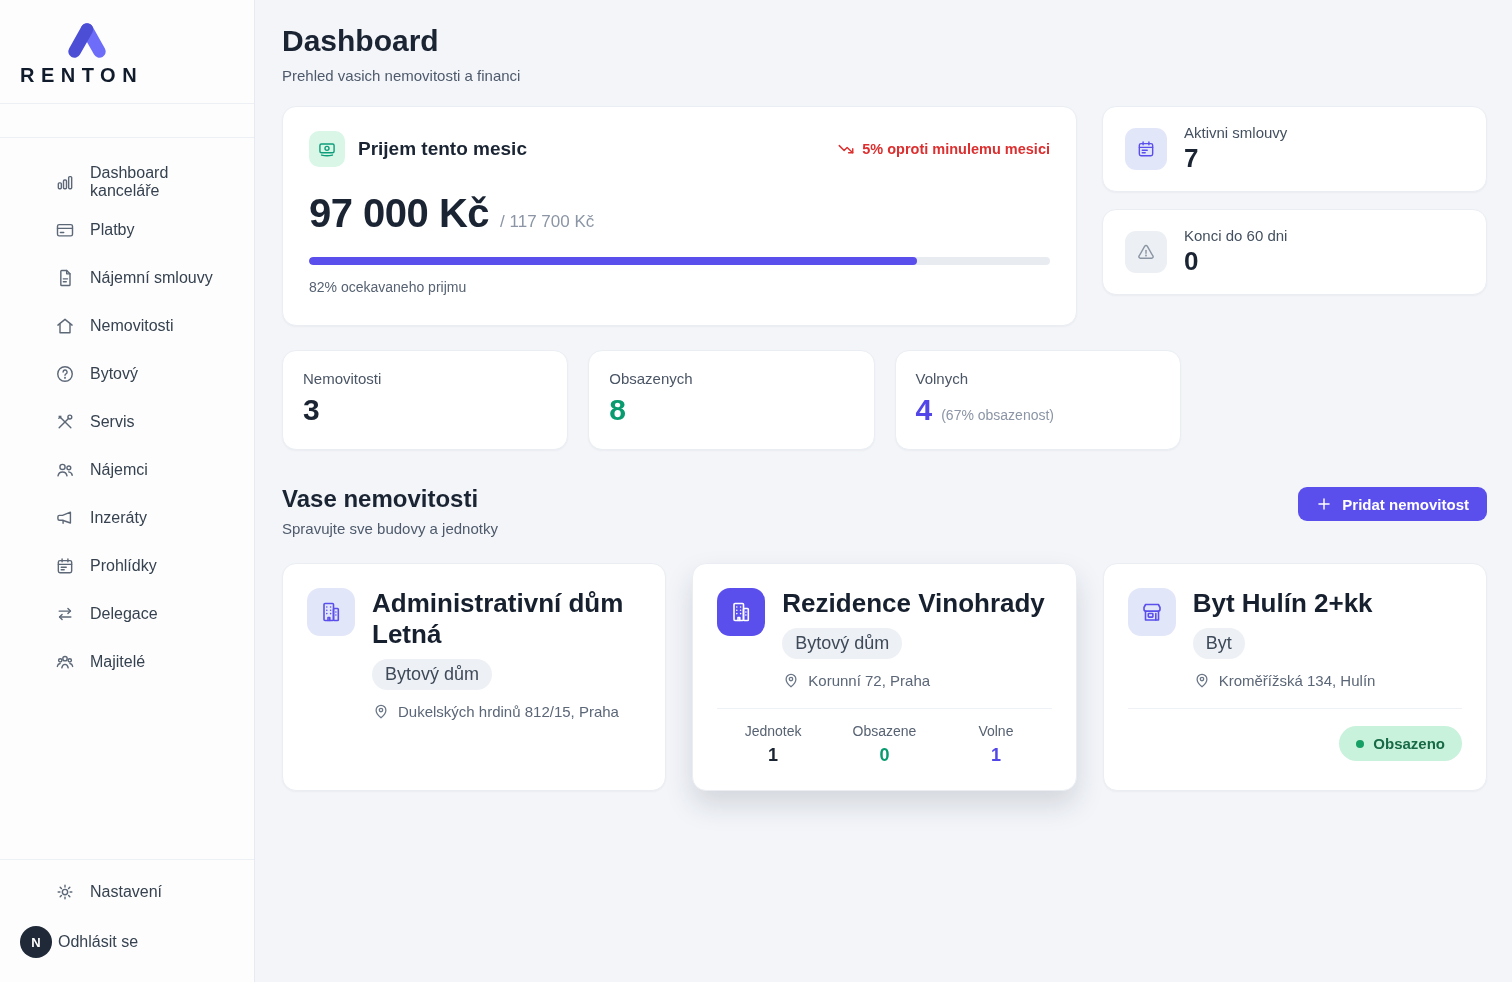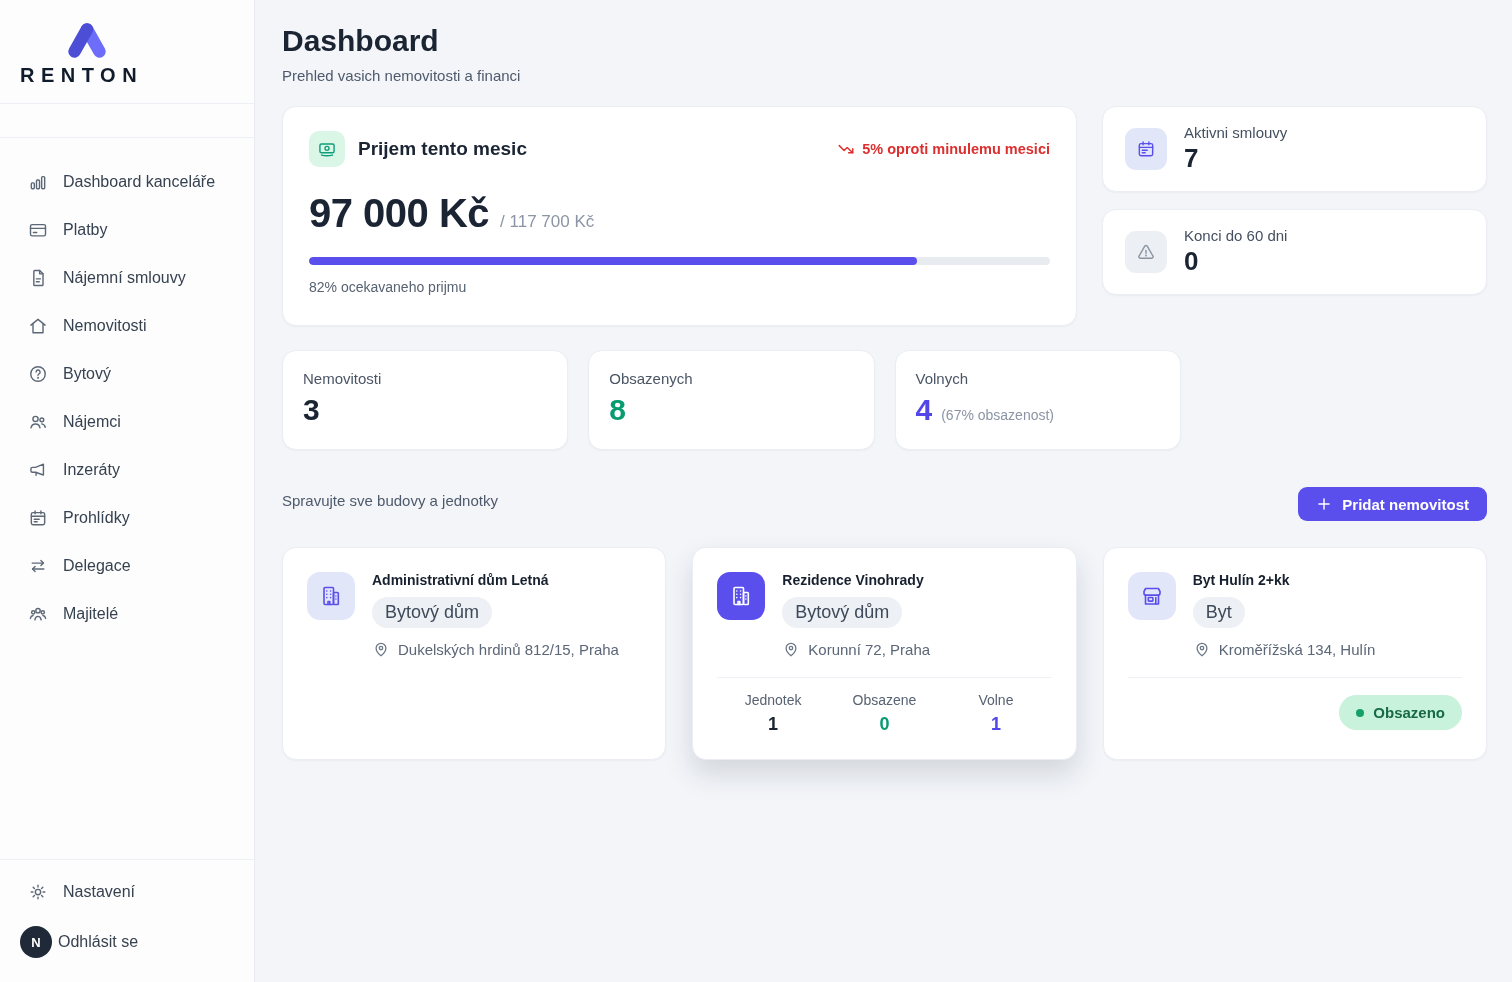--- a/index.html
+++ b/index.html
@@ -8,21 +8,21 @@
 
   .app { display:flex; width:1512px; height:982px; }
 
   
   .sidebar { width:255px; flex:none; background:#fdfdfe; border-right:1px solid #e7ebf0; display:flex; flex-direction:column; }
   .logo-block { padding:16px 0 16px 20px; border-bottom:1px solid #edf0f4; }
   .logo-mark { display:block; margin-left:36px; }
   .wordmark { margin-top:2px; font-size:20px; font-weight:700; letter-spacing:6.5px; color:#101b2b; }
   .sidebar-gap { height:34px; border-bottom:1px solid #edf0f4; }
   .side-nav { padding:20px 0 0; }
-  .nav-item { display:flex; align-items:center; gap:15px; height:48px; padding:0 28px; color:#36424f; font-size:16px; cursor:pointer; }
+  .nav-item { display:flex; align-items:center; gap:15px; height:48px; padding:0 28px; color:#36424f; font-size:16px; cursor:pointer;margin-left:27px; }
   .nav-item .icon { color:#5d6877; }
   .icon { width:20px; height:20px; flex:none; }
   .sidebar-footer { margin-top:auto; border-top:1px solid #edf0f4; padding:8px 0 14px; }
   .logout-row { display:flex; align-items:center; gap:6px; height:52px; padding:0 20px; color:#36424f; font-size:16px; cursor:pointer; }
   .avatar { width:32px; height:32px; border-radius:50%; background:#1f2937; color:#fff; font-size:13px; font-weight:700; display:grid; place-items:center; flex:none; }
 
   
   .main { flex:1; padding:24px 25px 0 27px; }
   .page-title { font-size:30px; font-weight:800; color:#1a2433; }
   .page-subtitle { margin-top:9px; font-size:15px; color:#4e5a6b; }
@@ -68,21 +68,21 @@
              background:#5a4fec; color:#fff; font-family:inherit; font-size:15px; font-weight:700; cursor:pointer; margin-top:2px; }
   .add-btn .icon { width:16px; height:16px; }
 
   .props-grid { display:grid; grid-template-columns:repeat(3,1fr); gap:26px; margin-top:26px; }
   .prop-card { padding:24px; min-height:213px; display:flex; flex-direction:column; cursor:pointer; }
   .prop-card.elevated { box-shadow:0 14px 28px rgba(30,41,59,.15); }
   .prop-head { display:flex; gap:17px; }
   .tile-lg { width:48px; height:48px; border-radius:13px; }
   .tile-lg .icon { width:24px; height:24px; }
   .tile-solid { background:#5a4fec; color:#ffffff; }
-  .prop-name { font-size:14px; font-weight:700; color:#17202e; }
+  .prop-name { font-size:26px; font-weight:700; color:#17202e; }
   .type-badge { display:inline-block; margin-top:9px; background:#edf0f4; color:#3e4a59; font-size:18px; font-weight:400; border-radius:99px; padding:5px 13px; }
   .address { margin-top:12px; display:flex; align-items:center; gap:8px; color:#5b6677; font-size:15px; }
   .address .icon { width:18px; height:18px; color:#6b7687; }
   .prop-divider { border-top:1px solid #eef1f5; margin-top:19px; }
   .unit-stats { display:flex; margin-top:14px; }
   .unit-col { flex:1; text-align:center; }
   .unit-label { font-size:14px; color:#576272; }
   .unit-value { margin-top:6px; font-size:18px; font-weight:800; color:#1a2433; }
   .unit-value.green { color:#089b6f; }
   .unit-value.purple { color:#5246e8; }
@@ -141,20 +141,30 @@
       <div class="nav-item">
         <svg class="icon" viewBox="0 0 24 24" fill="none" stroke="currentColor" stroke-width="1.7" stroke-linecap="round" stroke-linejoin="round">
             <circle cx="12" cy="12" r="8.7"></circle>
             <path d="M9.7 9.6a2.4 2.4 0 1 1 3.5 2.2c-.8.4-1.2 1-1.2 1.8"></path>
             <circle cx="12" cy="16.6" r="0.4" fill="currentColor"></circle>
           </svg>
         <span>Bytový</span>
       </div>
       <div class="nav-item">
         <svg class="icon" viewBox="0 0 24 24" fill="none" stroke="currentColor" stroke-width="1.7" stroke-linecap="round" stroke-linejoin="round">
+            <path d="M5 19 16.5 7.5"></path>
+            <circle cx="17.8" cy="6" r="2.3"></circle>
+            <path d="M19 19 7.5 7.5"></path>
+            <path d="M7.5 7.5 5 5"></path>
+            <path d="M4.6 7.4 7 5"></path>
+          </svg>
+        <span>Servis</span>
+      </div>
+      <div class="nav-item">
+        <svg class="icon" viewBox="0 0 24 24" fill="none" stroke="currentColor" stroke-width="1.7" stroke-linecap="round" stroke-linejoin="round">
             <circle cx="9" cy="8.3" r="3.1"></circle>
             <path d="M3.6 19c.6-3 2.7-4.7 5.4-4.7s4.8 1.7 5.4 4.7"></path>
             <circle cx="16.6" cy="9.4" r="2.3"></circle>
             <path d="M16.4 14.3c2.2.3 3.8 1.7 4.3 4"></path>
           </svg>
         <span>Nájemci</span>
       </div>
       <div class="nav-item">
         <svg class="icon" viewBox="0 0 24 24" fill="none" stroke="currentColor" stroke-width="1.7" stroke-linecap="round" stroke-linejoin="round">
             <path d="M18.5 5v13l-9.5-3.3H5.3A1.8 1.8 0 0 1 3.5 12.9v-2.3A1.8 1.8 0 0 1 5.3 8.8H9L18.5 5z"></path>
@@ -294,20 +304,21 @@
         <div class="stat-label">Volnych</div>
         <div class="stat-value-row">
           <span class="stat-value purple">4</span>
           <span class="stat-note">(67% obsazenost)</span>
         </div>
       </section>
     </div>
 
     <div class="section-head">
       <div>
+        <h2 class="section-title">Vase nemovitosti</h2>
         <div class="section-subtitle">Spravujte sve budovy a jednotky</div>
       </div>
       <button class="add-btn">
         <svg class="icon" viewBox="0 0 24 24" fill="none" stroke="currentColor" stroke-width="2.2" stroke-linecap="round">
             <line x1="12" y1="4.5" x2="12" y2="19.5"></line>
             <line x1="4.5" y1="12" x2="19.5" y2="12"></line>
           </svg>
         <span>Pridat nemovitost</span>
       </button>
     </div>

